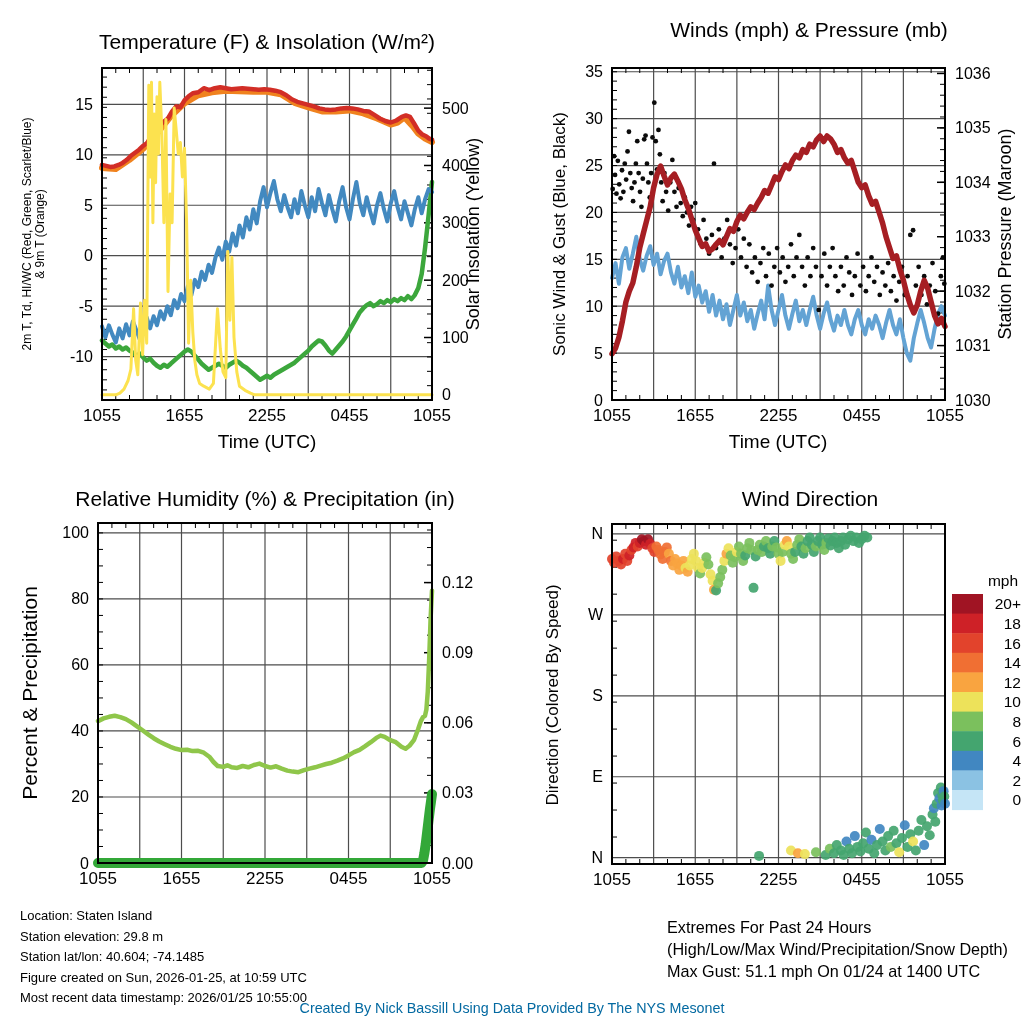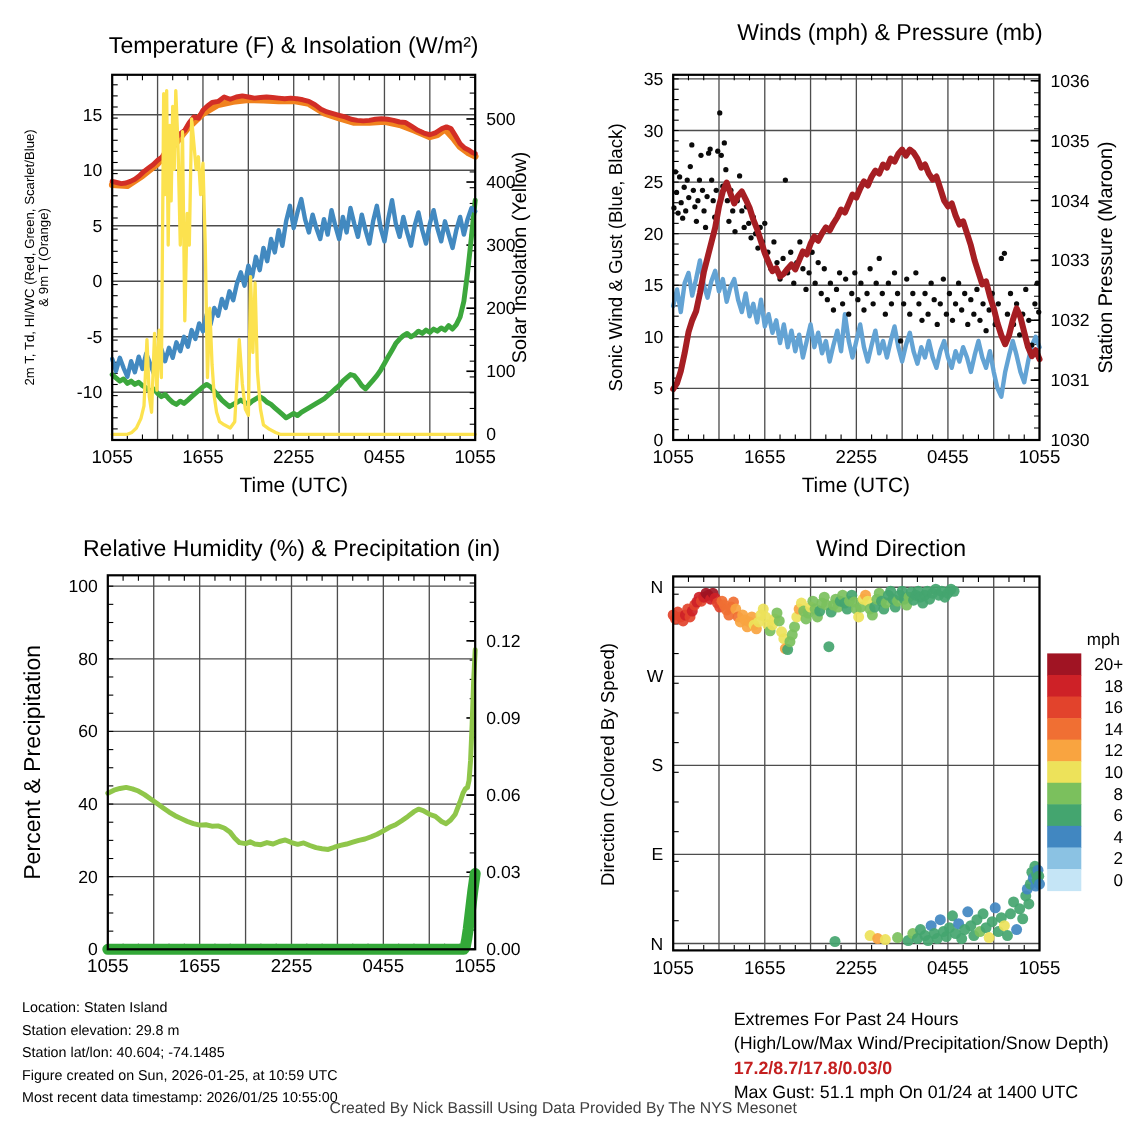--- a/index.html
+++ b/index.html
@@ -860,17 +860,16 @@
   <div>Location: Staten Island</div>
   <div>Station elevation: 29.8 m</div>
   <div>Station lat/lon: 40.604; -74.1485</div>
   <div>Figure created on Sun, 2026-01-25, at 10:59 UTC</div>
   <div>Most recent data timestamp: 2026/01/25 10:55:00</div>
 </div>
 
 <div class="abs footer-right">
   <div>Extremes For Past 24 Hours</div>
   <div>(High/Low/Max Wind/Precipitation/Snow Depth)</div>
-  <div id="extremes-values" style="font-weight: bold; color: rgb(196, 31, 31);">17.2/8.7/17.8/0.03/0</div>
   <div>Max Gust: 51.1 mph On 01/24 at 1400 UTC</div>
 </div>
 
-<div class="abs credit" id="credit-line" style="color: #404040;">Created By Nick Bassill Using Data Provided By The NYS Mesonet</div>
+<div class="abs credit" id="credit-line" style="color: #0369a1;">Created By Nick Bassill Using Data Provided By The NYS Mesonet</div>
 
 </body></html>

